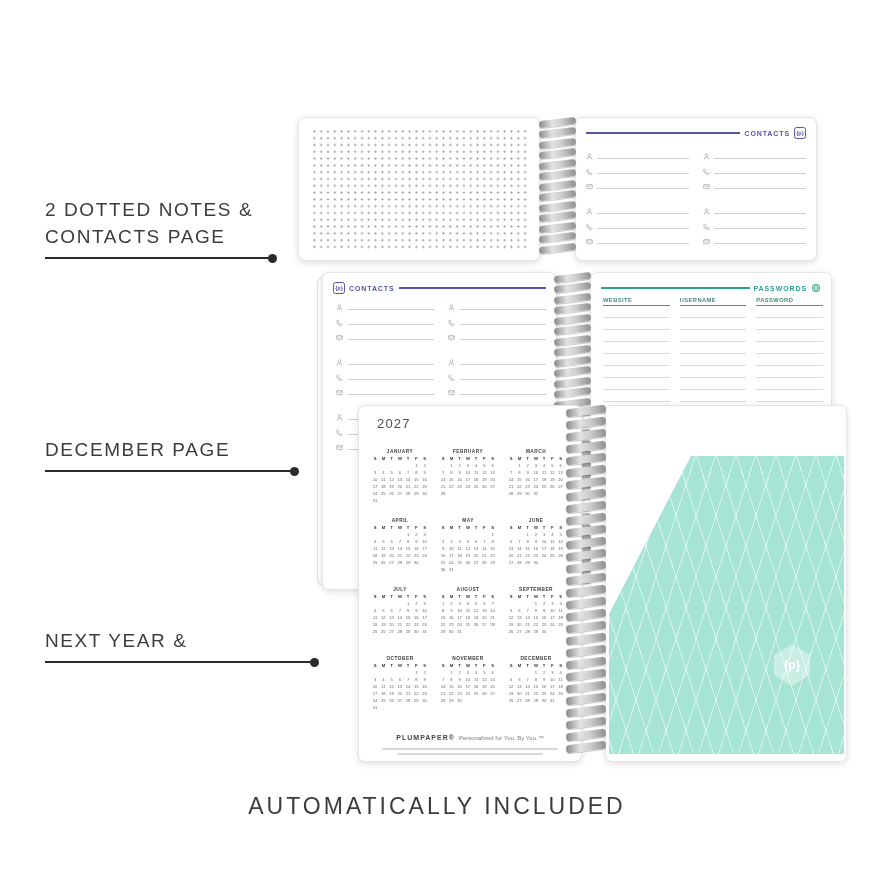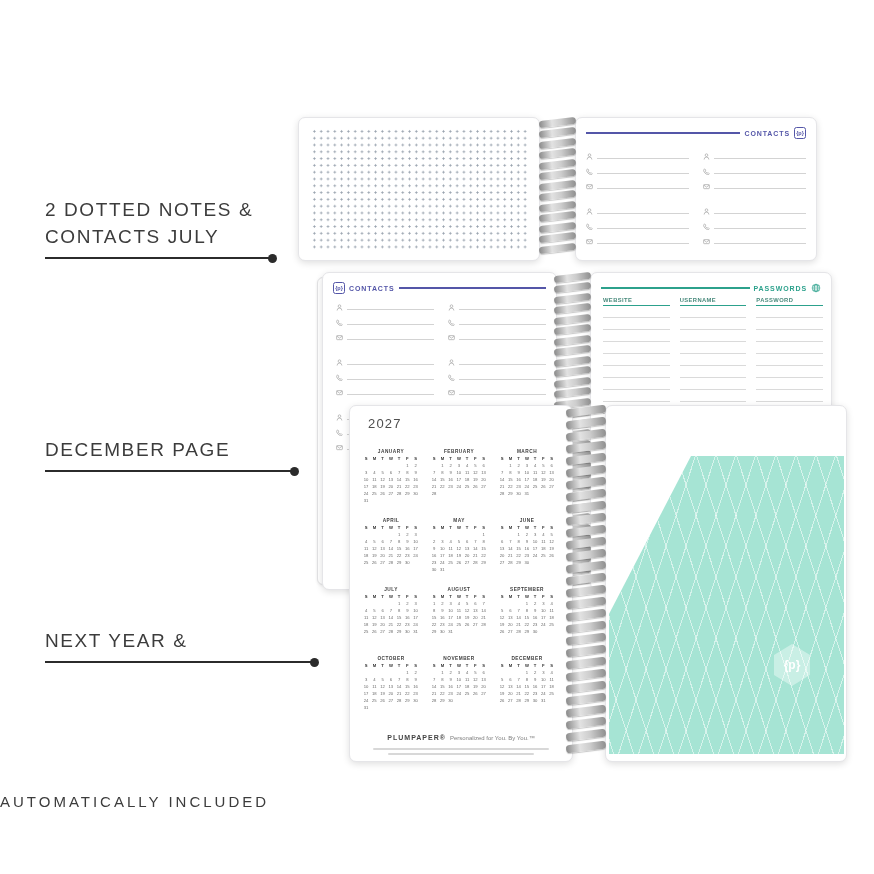--- a/index.html
+++ b/index.html
@@ -10,36 +10,36 @@
 
   
   .callout { position:absolute; }
   .callout .ctext { font-size:19px; line-height:27px; letter-spacing:1.6px; color:var(--ink,#3c3c3c); }
   .pointer { position:relative; height:2px; background:#2b2b2b; margin-top:7px; }
   .pointer .dot { position:absolute; right:-4px; top:-3.5px; width:9px; height:9px; border-radius:50%; background:#2b2b2b; }
   .callout1 { left:45px; top:196px; } .callout1 .pointer { width:228px; }
   .callout2 { left:45px; top:436px; } .callout2 .pointer { width:250px; }
   .callout3 { left:45px; top:627px; } .callout3 .pointer { width:270px; }
 
-  .footer-caption { position:absolute; left:0; right:0; top:793px; 
-    font-size:15px; letter-spacing:3px; color:var(--ink,#3c3c3c); }
+  .footer-caption { position:absolute; left:0; right:0; top:793px; text-align:center;
+    font-size:23px; letter-spacing:3px; color:var(--ink,#3c3c3c); }
 
   
   .spread { position:absolute; }
   .spread1 { left:298px; top:117px; width:518px; height:142px; z-index:1; }
   .spread2 { left:320px; top:272px; width:516px; height:316px; z-index:2; }
   .spread3 { left:345px; top:405px; width:500px; height:355px; z-index:3; }
 
   .page { position:absolute; background:#fff; border:1px solid #e5e5e8; border-radius:7px;
     box-shadow:0 2px 7px rgba(0,0,0,0.13); }
   .s1-left  { left:0;   top:0; width:240px; height:142px; }
   .s1-right { left:277px; top:0; width:240px; height:142px; }
   .s2-left  { left:2px; top:0; width:233px; height:316px; }
   .s2-right { left:270px; top:0; width:240px; height:316px; }
-  .s3-left  { left:4px;   top:0; width:222px; height:355px; }
+  .s3-left  { left:13px;   top:0; width:222px; height:355px; }
   .s3-right { left:260px; top:0; width:240px; height:355px; }
   .under-sheet { position:absolute; left:-3px; top:5px; width:16px; height:306px; background:#fff;
     border:1px solid #e2e2e4; border-radius:6px; box-shadow:0 1px 3px rgba(0,0,0,0.08); z-index:0; }
   .page { z-index:1; }
 
   
   .spiral { position:absolute; z-index:5; }
   .s1-spiral { left:239px; top:-2px; width:40px; height:146px; }
   .s2-spiral { left:233px; top:-2px; width:39px; height:320px; }
   .s3-spiral { left:220px; top:-2px; width:42px; height:359px; }
@@ -113,21 +113,21 @@
     color:#fff; font-weight:bold; font-size:12px; }
 </style>
 </head>
 <body>
 
 <div class="canvas">
 
   <div class="callout callout1">
     <div class="ctext">
       <div>2 DOTTED NOTES &amp;</div>
-      <div>CONTACTS JULY</div>
+      <div>CONTACTS PAGE</div>
     </div>
     <div class="pointer">
         <span class="dot"></span>
       </div>
   </div>
 
   <div class="callout callout2">
     <div class="ctext">
       <div>DECEMBER PAGE</div>
     </div>

